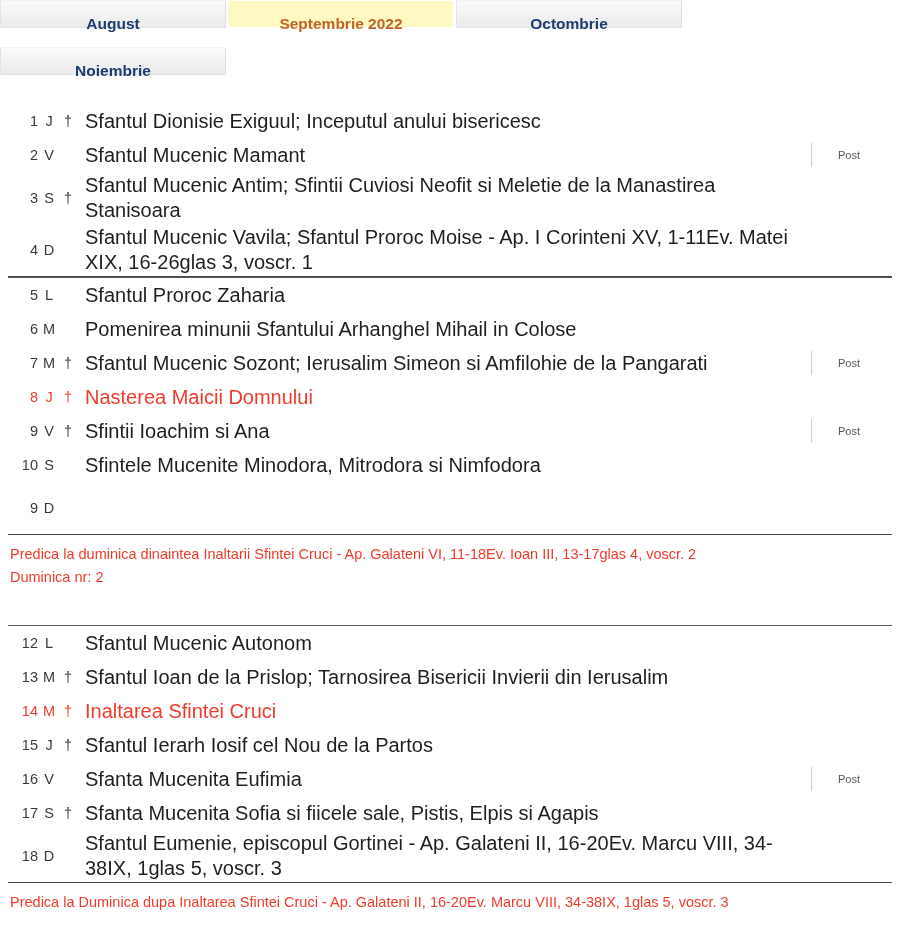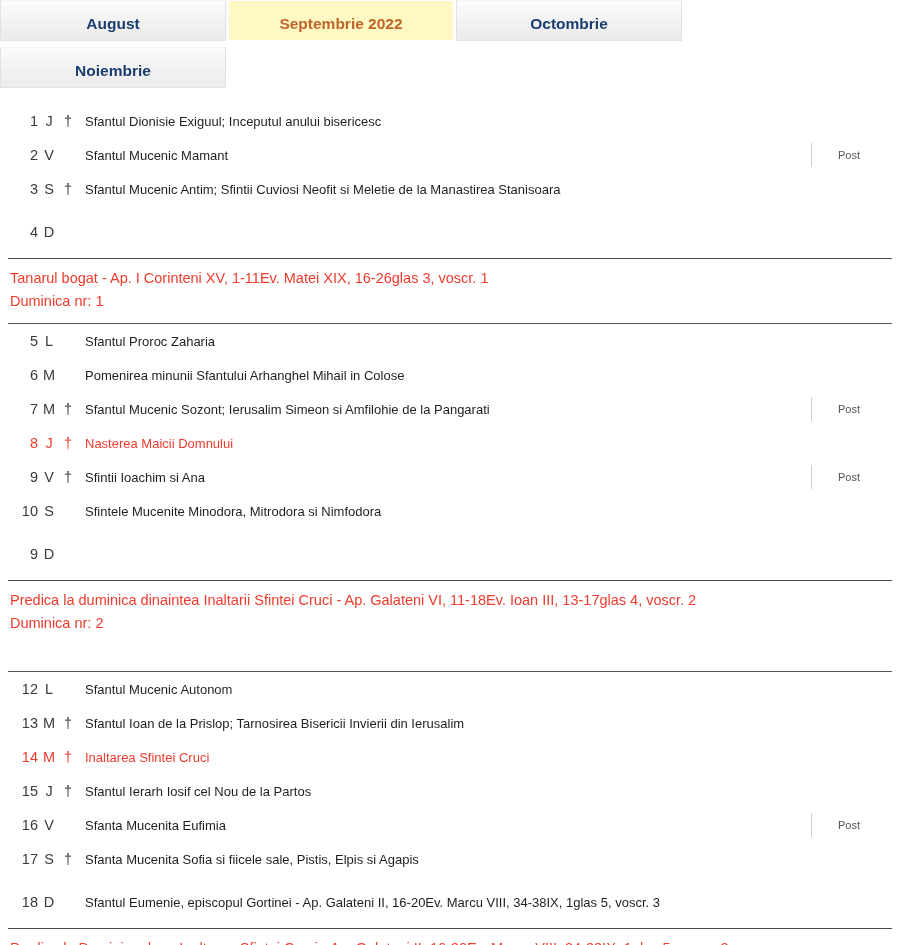--- a/index.html
+++ b/index.html
@@ -22,21 +22,21 @@
     margin: 0;
   }
   .tab-row {
     display: flex;
     align-items: flex-start;
     height: 47px;
   }
   .tab {
     box-sizing: border-box;
     width: 226px;
-    height: 41px;
+    height: 28px;
     line-height: 45px;
     text-align: center;
     font-size: 15.5px;
     font-weight: bold;
     color: #1b3c6e;
     background: linear-gradient(to bottom, #fbfbfb 0%, #f1f1f1 60%, #ebebeb 100%);
     border: 1px solid #e2e2e2;
     border-top: 1px solid #f3f3f3;
     margin-right: 2px;
     cursor: pointer;
@@ -99,21 +99,21 @@
     width: 16px;
     flex: 0 0 16px;
     text-align: center;
     font-size: 14.5px;
     color: #3a3a3a;
   }
   .col-text {
     flex: 1 1 auto;
     padding-left: 9px;
     padding-right: 10px;
-    font-size: 13px;
+    font-size: 20px;
     line-height: 25px;
     color: #1f1f1f;
     max-width: 716px;
   }
   .col-sep {
     width: 1px;
     flex: 0 0 1px;
     align-self: stretch;
     background: #cfcfcf;
     margin: 4px 0;
@@ -181,28 +181,25 @@
         <div class="col-letter">S</div>
         <div class="col-cross">†</div>
         <div class="col-text">Sfantul Mucenic Antim; Sfintii Cuviosi Neofit si Meletie de la Manastirea Stanisoara</div>
         <div class="col-sep empty"></div>
         <div class="col-post"></div>
       </div>
       <div class="day-row multiline">
         <div class="col-num">4</div>
         <div class="col-letter">D</div>
         <div class="col-cross"></div>
+        <div class="col-text">Sfantul Mucenic Vavila; Sfantul Proroc Moise - Ap. I Corinteni XV, 1-11Ev. Matei XIX, 16-26glas 3, voscr. 1</div>
         <div class="col-sep empty"></div>
         <div class="col-post"></div>
       </div>
       <div class="rule"></div>
-      <div class="sunday-block">
-        <span class="line-1">Tanarul bogat - Ap. I Corinteni XV, 1-11Ev. Matei XIX, 16-26glas 3, voscr. 1</span>
-        <span class="line-2">Duminica nr: 1</span>
-      </div>
       <div class="rule thin"></div>
     </div>
     <div class="section">
       <div class="day-row">
         <div class="col-num">5</div>
         <div class="col-letter">L</div>
         <div class="col-cross"></div>
         <div class="col-text">Sfantul Proroc Zaharia</div>
         <div class="col-sep empty"></div>
         <div class="col-post"></div>

